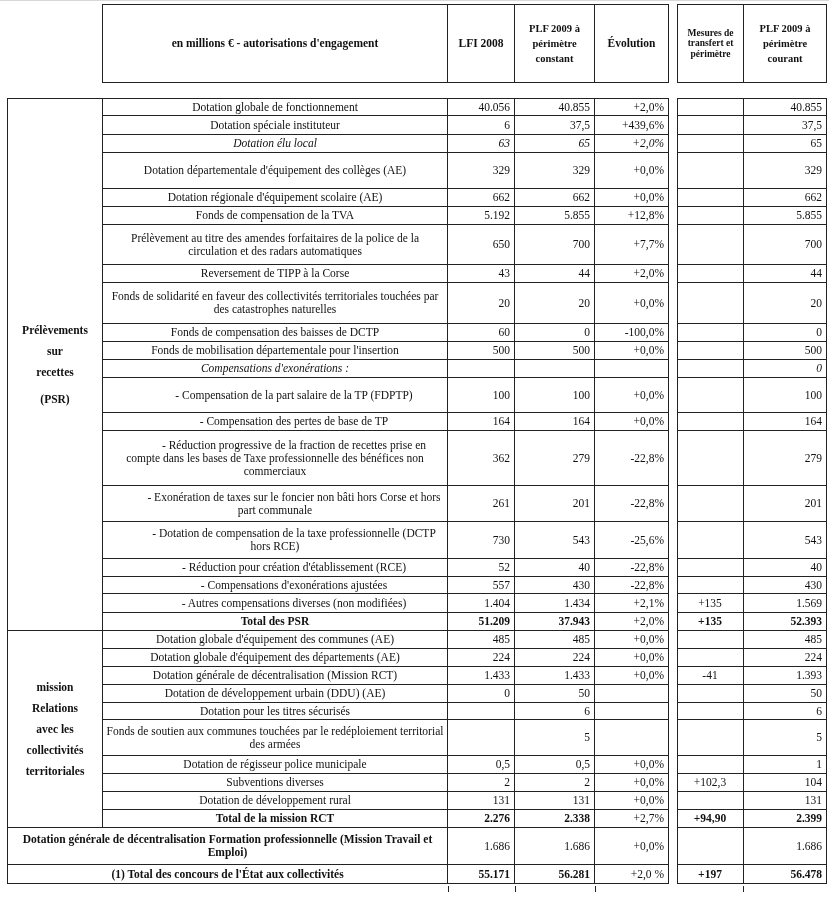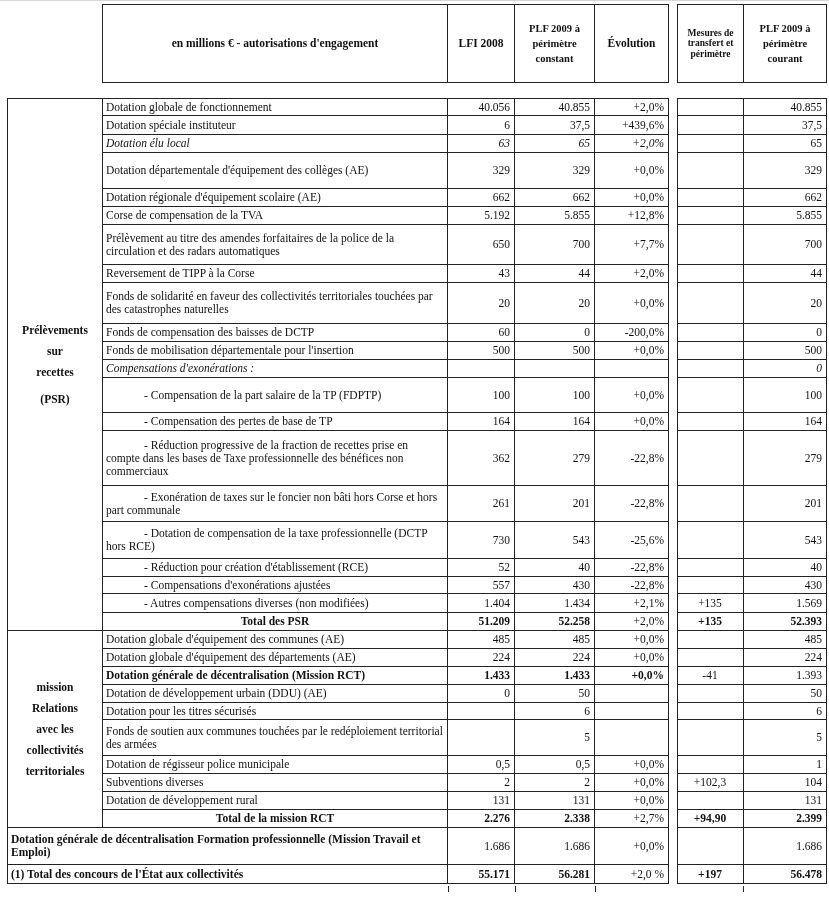--- a/index.html
+++ b/index.html
@@ -5,21 +5,21 @@
   html, body { margin: 0; padding: 0; background: #ffffff; }
   body { width: 829px; height: 910px; position: relative; overflow: hidden;
          font-family: "Liberation Serif", "DejaVu Serif", serif; color: #111; }
   .topline { position: absolute; left: 0; top: 0; width: 829px; height: 1px; background: #d8d8d8; }
   table { border-collapse: collapse; position: absolute; table-layout: fixed; }
   td, th { border: 1px solid #222; padding: 0 3px; font-size: 11.5px; line-height: 13px; overflow: hidden; }
   th { font-weight: bold; text-align: center; vertical-align: middle; }
   .hdr-desc { font-size: 11.5px; }
   .hdr-small { font-size: 10.5px; line-height: 15px; }
   .num { text-align: right; vertical-align: middle; padding-right: 4px; white-space: nowrap; }
-  .desc { text-align: left; vertical-align: middle; }
+  .desc { text-align: center; vertical-align: middle; }
   .indent-text { text-indent: 38px; }
   .cat { text-align: center; vertical-align: middle; font-weight: bold; font-size: 11.5px; line-height: 21px; }
   .italic { font-style: italic; }
   .bold { font-weight: bold; }
   .total-label { text-align: center; font-weight: bold; }
   #hdr-main { left: 102px; top: 4px; width: 566px; }
   #hdr-right { left: 677px; top: 4px; width: 149px; }
   #body-main { left: 7px; top: 98px; width: 661px; }
   #body-right { left: 677px; top: 98px; width: 149px; }
   .bottom-stub { position: absolute; top: 886px; width: 1px; height: 6px; background: #222; }
@@ -93,21 +93,21 @@
         <td class="num">329</td>
         <td class="num">+0,0%</td>
       </tr>
       <tr style="height: 18px;">
         <td class="desc">Dotation régionale d'équipement scolaire (AE)</td>
         <td class="num">662</td>
         <td class="num">662</td>
         <td class="num">+0,0%</td>
       </tr>
       <tr style="height: 18px;">
-        <td class="desc">Corse de compensation de la TVA</td>
+        <td class="desc">Fonds de compensation de la TVA</td>
         <td class="num">5.192</td>
         <td class="num">5.855</td>
         <td class="num">+12,8%</td>
       </tr>
       <tr style="height: 40px;">
         <td class="desc">Prélèvement au titre des amendes forfaitaires de la police de la circulation et des radars automatiques</td>
         <td class="num">650</td>
         <td class="num">700</td>
         <td class="num">+7,7%</td>
       </tr>
@@ -120,21 +120,21 @@
       <tr style="height: 41px;">
         <td class="desc">Fonds de solidarité en faveur des collectivités territoriales touchées par des catastrophes naturelles</td>
         <td class="num">20</td>
         <td class="num">20</td>
         <td class="num">+0,0%</td>
       </tr>
       <tr style="height: 18px;">
         <td class="desc">Fonds de compensation des baisses de DCTP</td>
         <td class="num">60</td>
         <td class="num">0</td>
-        <td class="num">-200,0%</td>
+        <td class="num">-100,0%</td>
       </tr>
       <tr style="height: 18px;">
         <td class="desc">Fonds de mobilisation départementale pour l'insertion</td>
         <td class="num">500</td>
         <td class="num">500</td>
         <td class="num">+0,0%</td>
       </tr>
       <tr style="height: 18px;">
         <td class="desc italic">Compensations d'exonérations :</td>
         <td class="num"></td>
@@ -185,37 +185,37 @@
       </tr>
       <tr style="height: 19px;">
         <td class="desc indent-text">- Autres compensations diverses (non modifiées)</td>
         <td class="num">1.404</td>
         <td class="num">1.434</td>
         <td class="num">+2,1%</td>
       </tr>
       <tr style="height: 18px;">
         <td class="total-label">Total des PSR</td>
         <td class="num bold">51.209</td>
-        <td class="num bold">52.258</td>
+        <td class="num bold">37.943</td>
         <td class="num">+2,0%</td>
       </tr>
       <tr style="height: 18px;">
         <td class="cat" rowspan="10">mission<br>Relations<br>avec les<br>collectivités<br>territoriales</td>
         <td class="desc">Dotation globale d'équipement des communes (AE)</td>
         <td class="num">485</td>
         <td class="num">485</td>
         <td class="num">+0,0%</td>
       </tr>
       <tr style="height: 18px;">
         <td class="desc">Dotation globale d'équipement des départements (AE)</td>
         <td class="num">224</td>
         <td class="num">224</td>
         <td class="num">+0,0%</td>
       </tr>
-      <tr style="height: 18px; font-weight: bold;">
+      <tr style="height: 18px;">
         <td class="desc">Dotation générale de décentralisation (Mission RCT)</td>
         <td class="num">1.433</td>
         <td class="num">1.433</td>
         <td class="num">+0,0%</td>
       </tr>
       <tr style="height: 18px;">
         <td class="desc">Dotation de développement urbain (DDU) (AE)</td>
         <td class="num">0</td>
         <td class="num">50</td>
         <td class="num"></td>

